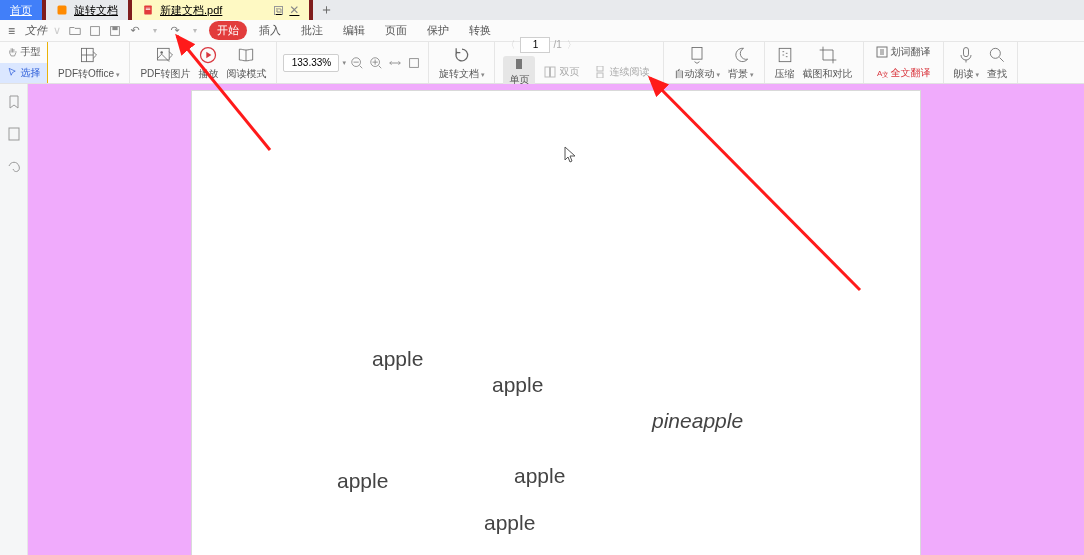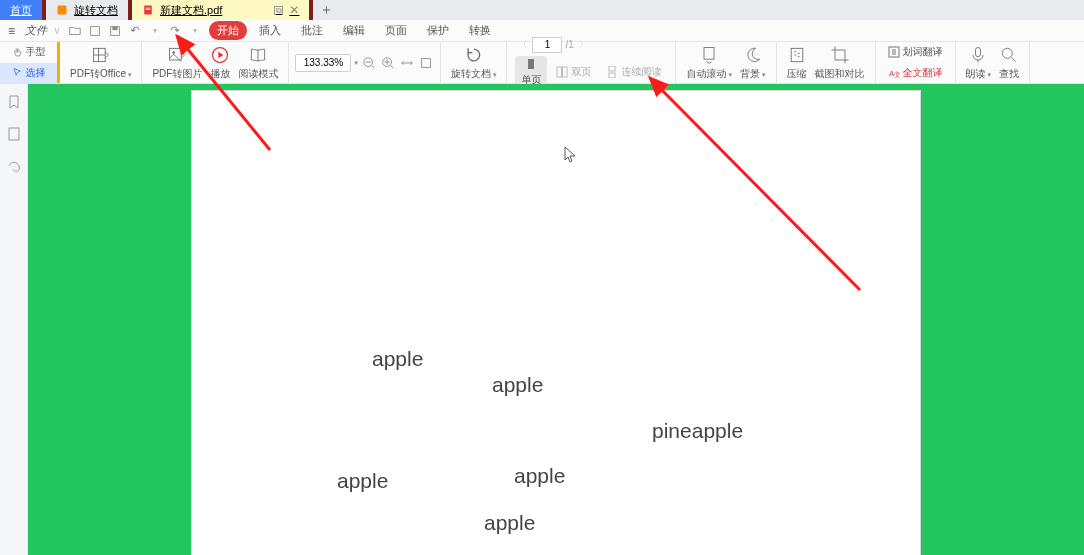--- a/index.html
+++ b/index.html
@@ -20,21 +20,21 @@
 .menubar .burger { padding:0 4px; font-size:12px; }
 .menubar .mfile { padding:0 6px;font-style:italic; }
 .menubar .qicons { display:flex; align-items:center; gap:4px; padding:0 6px; color:#7a7a7a; }
 .menubar .qicons span { width:16px; height:16px; display:flex; align-items:center; justify-content:center; }
 .menubar .menu { display:flex; gap:4px; }
 .menubar .menu .mi { padding:2px 8px; border-radius:10px; }
 .menubar .menu .mi.active { background:#e23c3c; color:#fff; }
 
 
 .ribbon { height:42px; background:#fbfbfb; border-bottom:1px solid #e2e2e2; display:flex; align-items:stretch; font-size:10px; color:#555; }
-.modecol { width:60px; border-right:3px solid #eab308; display:flex; flex-direction:column; }
+.modecol { width:48px; border-right:1px solid #eab308; display:flex; flex-direction:column; }
 .modecol .mrow { flex:1; display:flex; align-items:center; justify-content:center; gap:3px; padding:0 2px; }
 .modecol .mrow.sel { background:#dbe7ff; color:#2a5bd7; }
 .modecol .mrow svg { width:11px; height:11px; }
 .rgroup { display:flex; align-items:center; padding:0 6px; border-right:1px solid #e6e6e6; }
 .rbtn { display:flex; flex-direction:column; align-items:center; justify-content:center; padding:0 4px; gap:2px; }
 .rbtn .ic { width:20px; height:20px; display:flex; align-items:center; justify-content:center; color:#555; }
 .rbtn .lb { white-space:nowrap; }
 .rbtn .caret { font-size:7px; color:#888; margin-left:2px; }
 .zoom { display:flex; align-items:center; gap:3px; }
 .zoom input { width:56px; height:18px; font-size:10px; text-align:center; border:1px solid #cfcfcf; border-radius:2px; }
@@ -46,21 +46,21 @@
 .viewbtns { display:flex; gap:3px; align-items:center; }
 .pillbtn { display:flex; align-items:center; gap:3px; padding:2px 6px; border-radius:3px; color:#aaa; }
 .pillbtn.on { background:#e6e6e6; color:#555;flex-direction:column; }
 .pillbtn svg { width:12px; height:12px; }
 .red { color:#d9363e !important; }
 
 .sidebar { position:absolute; left:0; top:84px; width:28px; bottom:0; background:#f5f6f7; border-right:1px solid #e6e6e6; display:flex; flex-direction:column; align-items:center; padding-top:10px; gap:16px; color:#888; }
 .sidebar .sic { width:16px; height:16px; }
 
 
-.canvas { position:absolute; left:28px; top:84px; right:0; bottom:0; background:#22c55e; display:flex; justify-content:center; }
+.canvas { position:absolute; left:28px; top:84px; right:0; bottom:0; background:#f0abfc; display:flex; justify-content:center; }
 .page { margin-top:6px; width:730px; height:900px; background:#fff; border:1px solid #d9d9d9; position:relative; font-family:"Courier New",monospace; color:#444; font-size:21px; }
 .page span { position:absolute; }
 
 
 .arrow { position:absolute; pointer-events:none; }
 .cursor { position:absolute; width:14px; height:18px; }
 </style>
 </head>
 <body>
 
@@ -351,21 +351,21 @@
       </svg></span>
   <span class="sic"><svg viewBox="0 0 16 16">
         <path d="M3 8c2-5 8-5 10 0s-4 8-6 3" fill="none" stroke="#999"></path>
       </svg></span>
 </div>
 
 <div class="canvas">
   <div class="page" id="page">
       <span style="left: 180px; top: 256px;">apple</span>
       <span style="left: 300px; top: 282px;">apple</span>
-      <span style="left: 460px; top: 328px;">pineapple</span>
+      <span style="left: 460px; top: 318px; font-style: italic;">pineapple</span>
       <span style="left: 145px; top: 378px;">apple</span>
       <span style="left: 322px; top: 373px;">apple</span>
       <span style="left: 292px; top: 420px;">apple</span>
     </div>
 </div>
 
 <svg class="arrow" style="left:160px;top:30px" width="130" height="130">
   <defs>
       <marker id="ah1" markerWidth="8" markerHeight="8" refX="6" refY="3" orient="auto">
         <path d="M0 0L7 3L0 6z" fill="#ff1a1a"></path>

